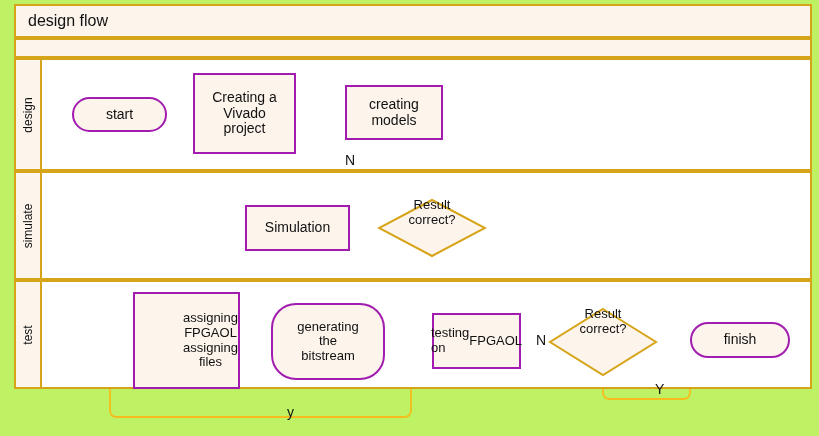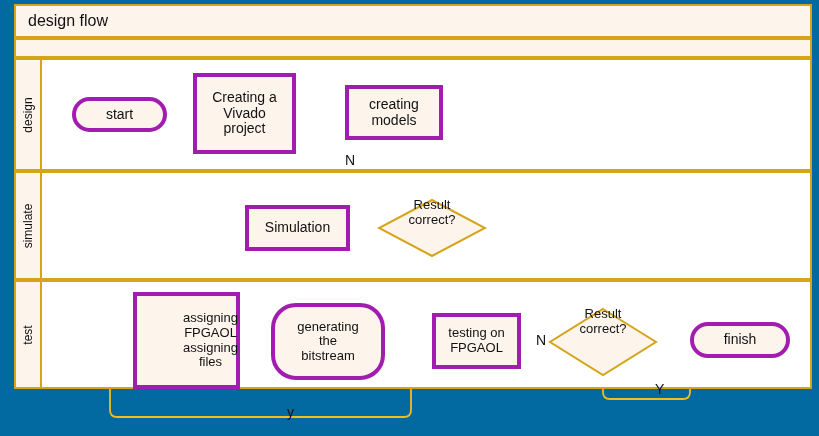--- a/index.html
+++ b/index.html
@@ -1,20 +1,20 @@
 <!DOCTYPE html>
 <html><head>
 <meta charset="utf-8">
 <style>
   html,body{margin:0;padding:0;background:#ffffff;}
   body{font-family:"Liberation Sans","DejaVu Sans",sans-serif;}
-  #stage{position:relative;width:819px;height:436px;background:#0369a1;overflow:hidden;}
+  #stage{position:relative;width:819px;height:436px;background:#bef264;overflow:hidden;}
   #svg{position:absolute;left:0;top:0;width:819px;height:436px;}
   .node{position:absolute;box-sizing:border-box;display:flex;align-items:center;justify-content:center;
-        text-align:left;background:#fdf5ec;border:4px solid #a21caf;color:#111111;line-height:1.12;}
+        text-align:left;background:#fdf5ec;border:2px solid #a21caf;color:#111111;line-height:1.12;}
   .rect{border-radius:0;}
   .term{border-radius:999px;}
   .lane-title{position:absolute;box-sizing:border-box;background:#fdf5ec;border:2px solid #d6a419;
         display:flex;align-items:center;justify-content:center;color:#111111;}
   .lane-title span{transform:rotate(-90deg);white-space:nowrap;font-size:12px;}
   .pool-title{position:absolute;box-sizing:border-box;background:#fdf5ec;border:2px solid #d6a419;
         display:flex;align-items:center;padding-left:12px;color:#111111;font-size:16px;}
   .pool-sub{position:absolute;box-sizing:border-box;background:#fdf5ec;border:2px solid #d6a419;}
   .lane-body{position:absolute;box-sizing:border-box;background:#ffffff;border:2px solid #d6a419;}
   .diamond{position:absolute;}
@@ -116,21 +116,21 @@
     <span>assigning</span>
     <span>files</span>
   </div>
 
   <div class="node rect n13" style="left:271px;top:303px;width:114px;height:77px;flex-direction:column;border-radius:25px;">
     <span>generating</span>
     <span>the</span>
     <span>bitstream</span>
   </div>
 
-  <div class="node rect n13" style="left:432px;top:313px;width:89px;height:56px;flex-direction:column;">
+  <div class="node rect n13" style="left:432px;top:313px;width:89px;height:56px;flex-direction:row;">
     <span>testing on</span>
     <span>FPGAOL</span>
   </div>
 
   <div class="diamond" style="left:548px;top:307px;width:110px;height:70px;">
     <svg width="110" height="70" viewBox="0 0 110 70">
       <polygon points="55,2 108,35 55,68 2,35" fill="#fdf5ec" stroke="#d6a419" stroke-width="2"></polygon>
     </svg>
     <div class="dlabel">
       <span>Result</span>

